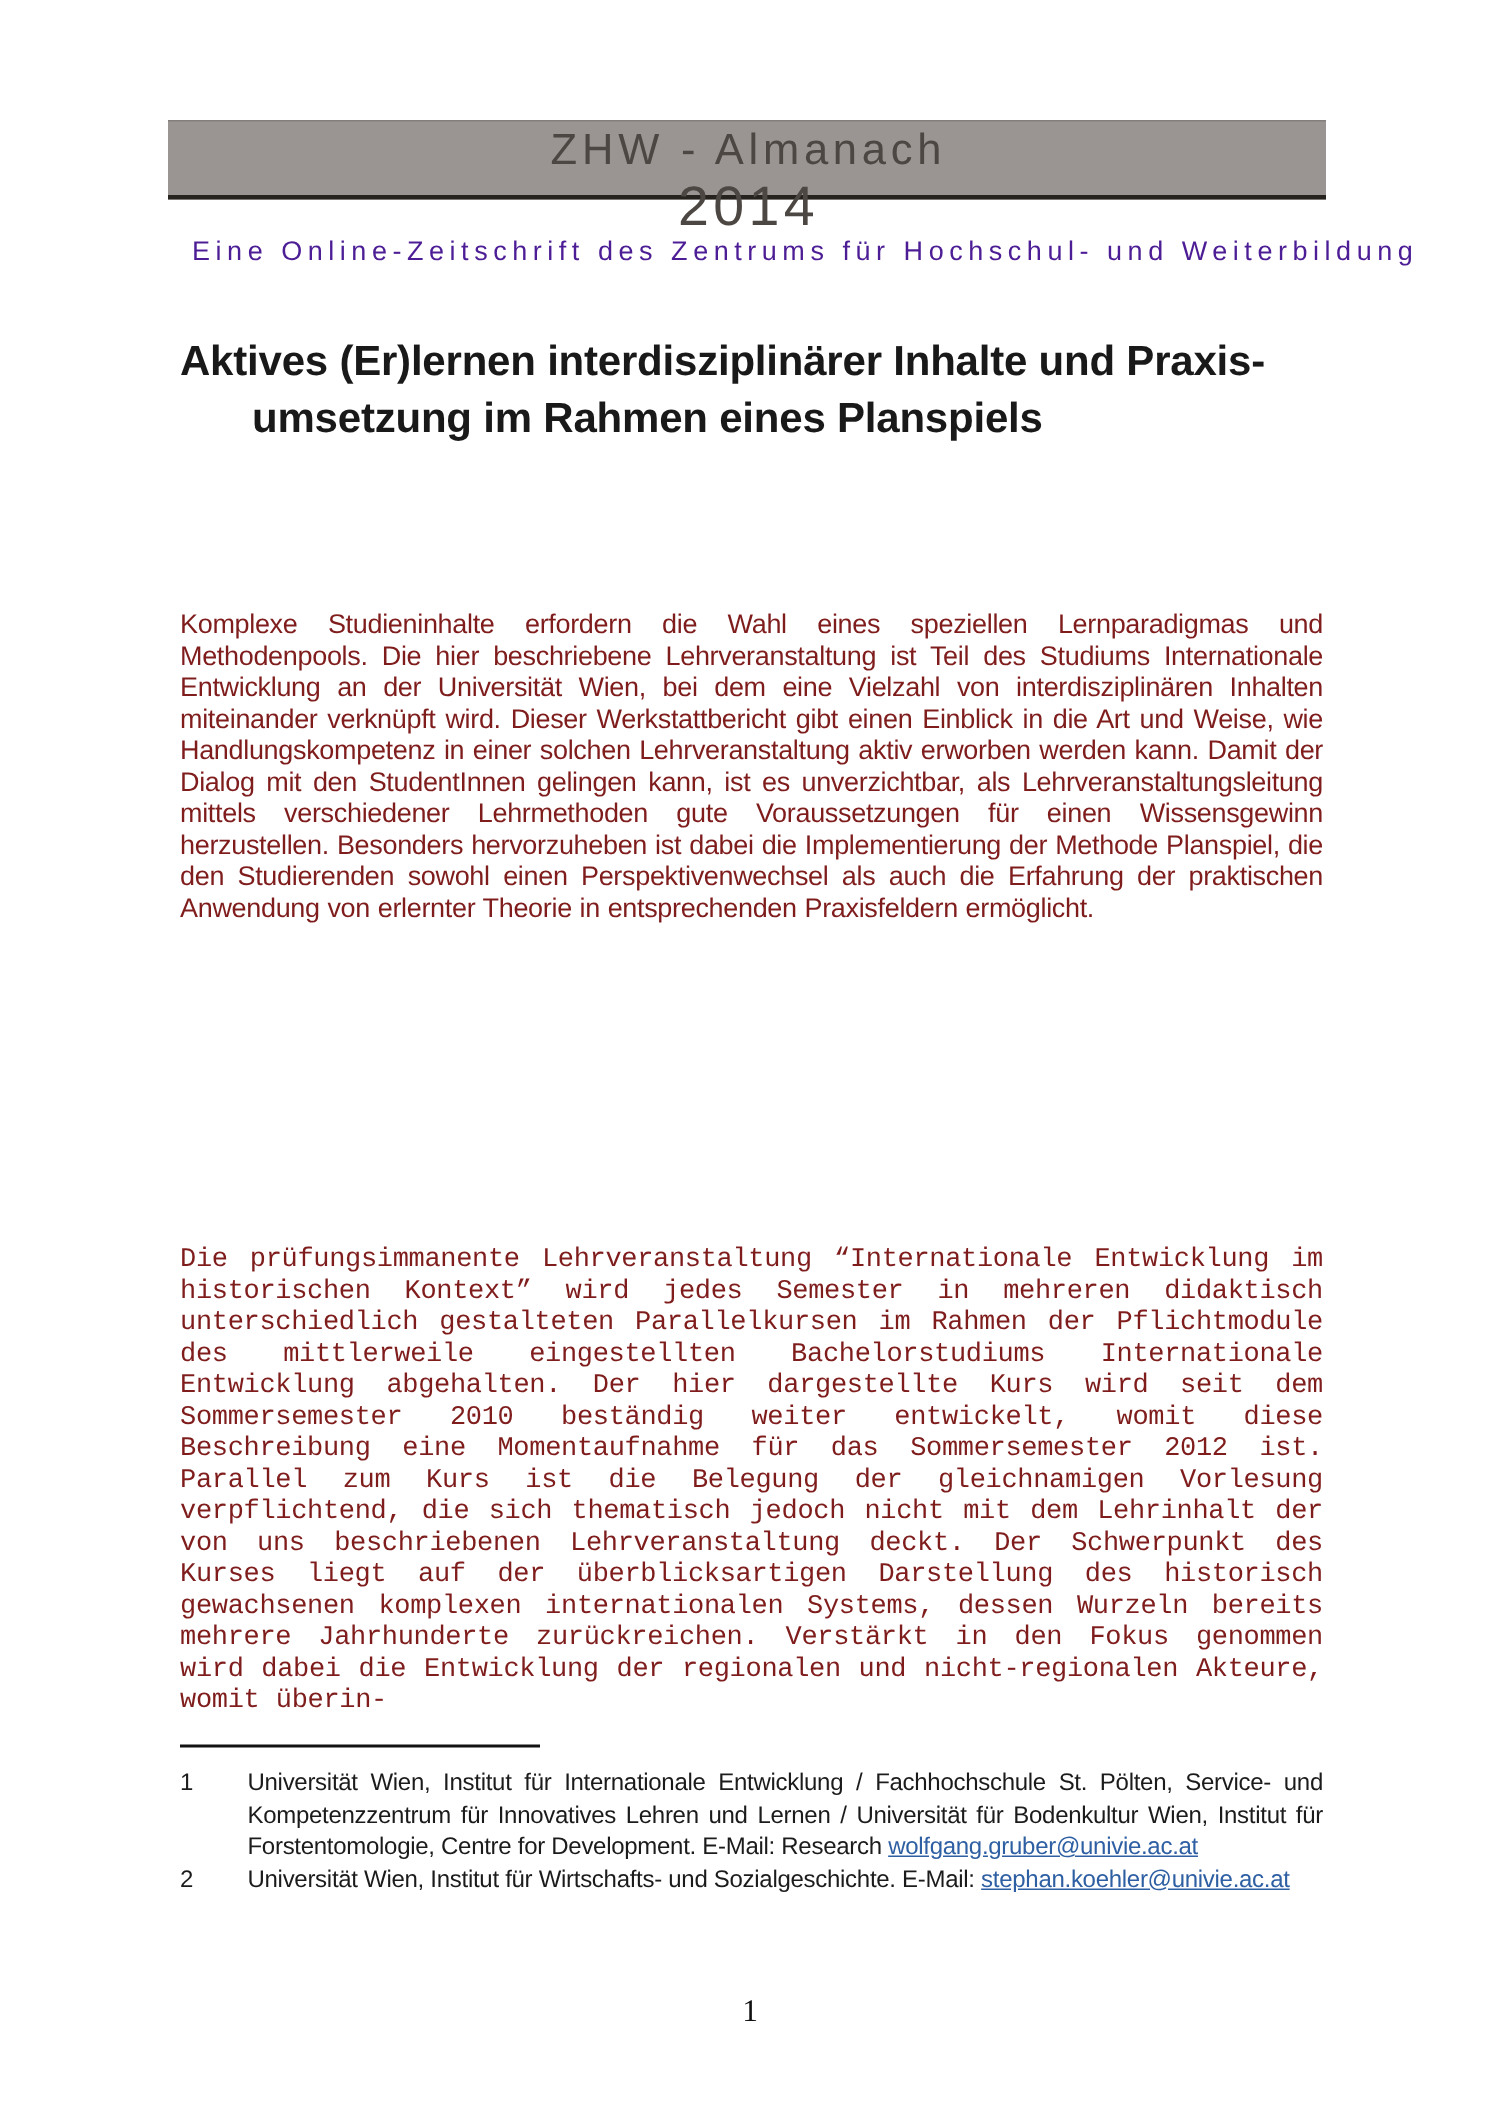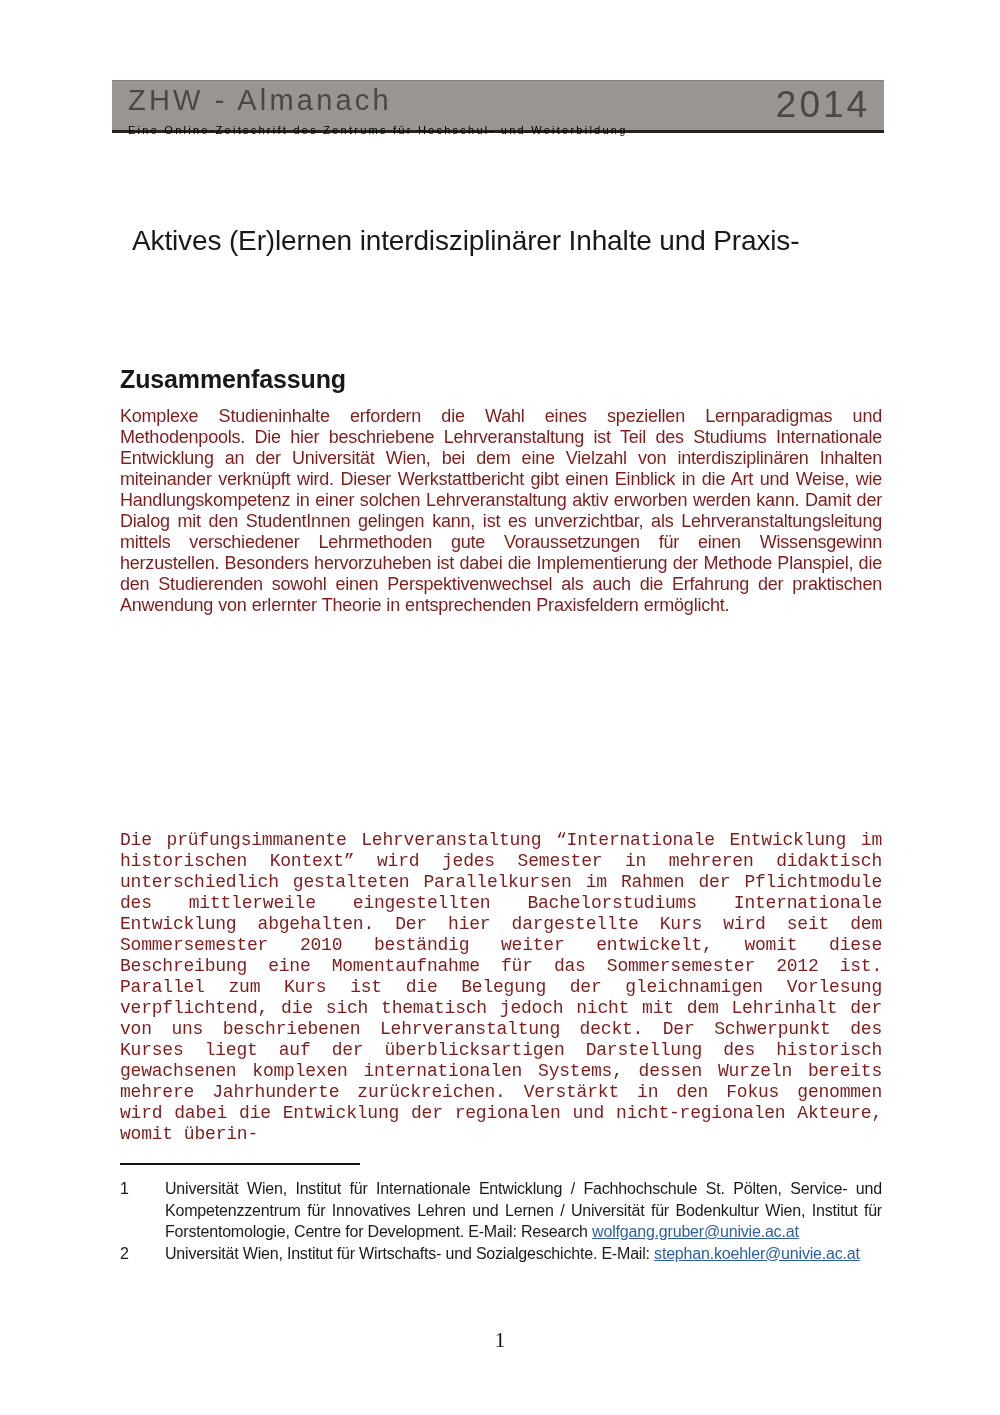--- a/index.html
+++ b/index.html
@@ -26,39 +26,40 @@
     height: 53px;
     background: #9a9592;
     border-top: 1px solid #847f7c;
     border-bottom: 3px solid #26231f;
     box-sizing: border-box;
     padding: 3px 14px 0 16px;
   }
   .header-top-row {
     display: flex;
     justify-content: space-between;
-    align-items: flex-start;
+    align-items: center;
+    flex-direction: column;
   }
   .journal-title {
     font-size: 29px;
     letter-spacing: 0.11em;
     color: #4c4743;
     font-weight: 400;
   }
   .journal-year {
     font-size: 37px;
     letter-spacing: 0.08em;
     color: #4c4743;
     font-weight: 400;
   }
   .journal-subtitle {
     margin-top: -2px;
-    font-size: 11px;
+    font-size: 18px;
     letter-spacing: 0.205em;
-    color: #000000;
+    color: #4c1d95;
     white-space: nowrap;
   }
 
   
   .authors {
     position: absolute;
     left: 120px;
     top: 182px;
     font-style: italic;
     font-size: 20px;
@@ -68,25 +69,24 @@
   .authors sup {
     font-size: 13px;
     line-height: 0;
   }
   .article-title {
     position: absolute;
     left: 120px;
     top: 222px;
     width: 775px;
     font-size: 28px;
-    font-weight: 400;
+    font-weight: 700;
     line-height: 38px;
     color: #191919;
     letter-spacing: -0.005em;
-    margin-left: 12px;
   }
   .article-title .line2 {
     display: block;
     padding-left: 48px;
   }
 
   
   .section-heading {
     position: absolute;
     left: 120px;
@@ -170,23 +170,23 @@
     <div class="header-top-row">
       <span class="journal-title">ZHW - Almanach</span>
       <span class="journal-year">2014</span>
     </div>
     <div class="journal-subtitle">Eine Online-Zeitschrift des Zentrums für Hochschul- und Weiterbildung</div>
   </div>
 
 
   <div class="article-title">
     <span class="line1">Aktives (Er)lernen interdisziplinärer Inhalte und Praxis-</span>
+    <span class="line2">umsetzung im Rahmen eines Planspiels</span>
   </div>
 
-  <h2 class="section-heading" id="abstract-heading">Zusammenfassung</h2>
   <p class="body-para" id="abstract-para">Komplexe Studieninhalte erfordern die Wahl eines speziellen Lernparadigmas und Methodenpools. Die hier beschriebene Lehrveranstaltung ist Teil des Studiums Internationale Entwicklung an der Universität Wien, bei dem eine Vielzahl von interdisziplinären Inhalten miteinander verknüpft wird. Dieser Werkstattbericht gibt einen Einblick in die Art und Weise, wie Handlungskompetenz in einer solchen Lehrveranstaltung aktiv erworben werden kann. Damit der Dialog mit den StudentInnen gelingen kann, ist es unverzichtbar, als Lehrveranstaltungsleitung mittels verschiedener Lehrmethoden gute Voraussetzungen für einen Wissensgewinn herzustellen. Besonders hervorzuheben ist dabei die Implementierung der Methode Planspiel, die den Studierenden sowohl einen Perspektivenwechsel als auch die Erfahrung der praktischen Anwendung von erlernter Theorie in entsprechenden Praxisfeldern ermöglicht.</p>
 
   <p class="body-para" id="section1-para">Die prüfungsimmanente Lehrveranstaltung “Internationale Entwicklung im historischen Kontext” wird jedes Semester in mehreren didaktisch unterschiedlich gestalteten Parallelkursen im Rahmen der Pflichtmodule des mittlerweile eingestellten Bachelorstudiums Internationale Entwicklung abgehalten. Der hier dargestellte Kurs wird seit dem Sommersemester 2010 beständig weiter entwickelt, womit diese Beschreibung eine Momentaufnahme für das Sommersemester 2012 ist. Parallel zum Kurs ist die Belegung der gleichnamigen Vorlesung verpflichtend, die sich thematisch jedoch nicht mit dem Lehrinhalt der von uns beschriebenen Lehrveranstaltung deckt. Der Schwerpunkt des Kurses liegt auf der überblicksartigen Darstellung des historisch gewachsenen komplexen internationalen Systems, dessen Wurzeln bereits mehrere Jahrhunderte zurückreichen. Verstärkt in den Fokus genommen wird dabei die Entwicklung der regionalen und nicht-regionalen Akteure, womit überin-</p>
 
   <div class="footnote-rule"></div>
   <div class="footnotes">
     <div class="footnote">
       <span class="footnote-number">1</span>
       <span class="footnote-text"><span>Universität Wien, Institut für Internationale Entwicklung / Fachhochschule St. Pölten, Service- und Kompetenzzentrum für Innovatives Lehren und Lernen / Universität für Bodenkultur Wien, Institut für Forstentomologie, Centre for Development. E-Mail: Research </span><a class="footnote-link">wolfgang.gruber@univie.ac.at</a></span>
     </div>

